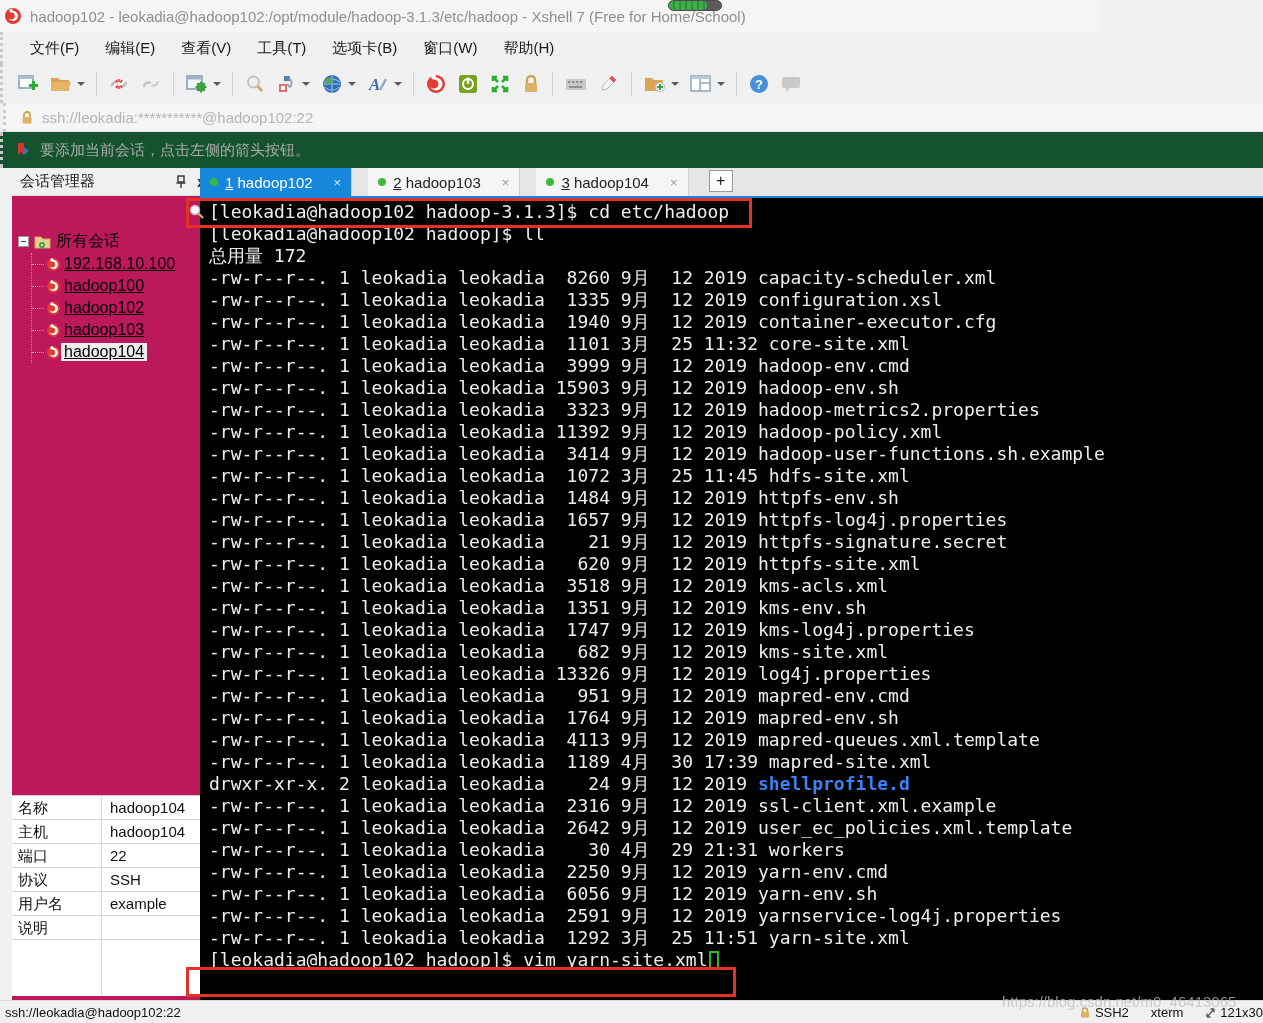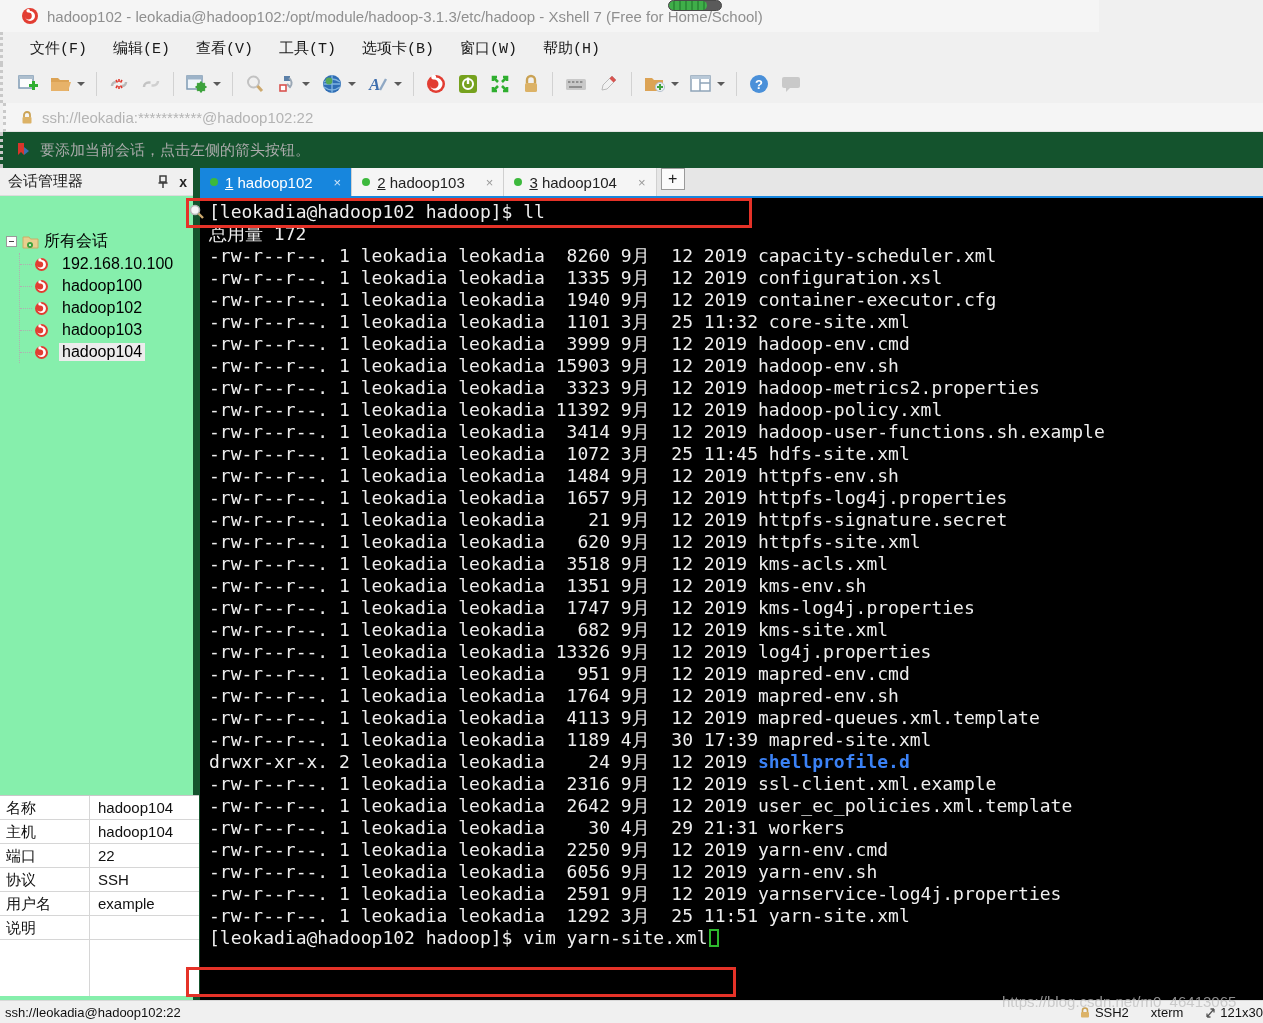--- a/index.html
+++ b/index.html
@@ -1,66 +1,66 @@
 <!DOCTYPE html>
 <html><head>
 <meta charset="utf-8">
 <style>
   * { margin:0; padding:0; box-sizing:border-box; }
   html,body { width:1263px; height:1023px; overflow:hidden; }
   body { position:relative; font-family:"Liberation Sans", sans-serif; background:#f0f0f0; }
   svg { display:block; }
 
   
-  .titlebar { position:absolute; left:0; top:0; width:1099px; height:32px; background:#f5f5f5; display:flex; align-items:center; padding-left:21px; }
+  .titlebar { position:absolute; left:0; top:0; width:1099px; height:32px; background:#f5f5f5; display:flex; align-items:center; padding-left:4px; }
   .titlebar .title { color:#8f8f8f; font-size:15px; margin-left:8px; white-space:nowrap; }
   .capsule { position:absolute; left:668px; top:0; width:54px; height:11px; background:#5a5a5a; border-radius:6px; overflow:hidden; border:1px solid #4a4a4a; }
   .capsule .fill { height:100%; width:74%; background:repeating-linear-gradient(90deg,#3fae49 0 4px,#2d8f38 4px 6px); border-radius:5px; }
 
   
-  .menubar { position:absolute; left:0; top:32px; width:1263px; height:32px; background:#f0f0f0; display:flex; align-items:center; padding-left:14px; border-left:3px dotted #c9c9c9;font-family:Liberation Mono, monospace; }
+  .menubar { position:absolute; left:0; top:32px; width:1263px; height:32px; background:#f0f0f0; display:flex; align-items:center; padding-left:14px; border-left:3px dotted #c9c9c9; }
   .menu-item { font-size:15px; color:#1a1a1a; padding:4px 13px; cursor:default; }
 
   
   .toolbar { position:absolute; left:0; top:64px; width:1263px; height:39px; background:#f0f0f0; display:flex; align-items:center; padding-left:10px; gap:2px; border-left:3px dotted #c9c9c9; }
   .tbtn { display:flex; align-items:center; gap:2px; padding:3px 4px; border-radius:3px; }
   .tsep { width:1px; height:24px; background:#d2d2d2; margin:0 5px; }
   .caret { width:0; height:0; border-left:4px solid transparent; border-right:4px solid transparent; border-top:4px solid #5a5a5a; margin-left:2px; }
 
   
   .addressbar { position:absolute; left:3px; top:103px; width:1263px; height:29px; background:#f5f5f5; display:flex; align-items:center; padding-left:14px; border-left:3px dotted #c9c9c9; border-bottom:1px solid #e3e3e3; }
   .addressbar .url { color:#b4b4b4; font-size:15px; margin-left:8px; }
 
   
   .infobar { position:absolute; left:0; top:132px; width:1263px; height:36px; background:#14532d; display:flex; align-items:center; padding-left:12px; border-left:3px dotted #c9c9c9; }
   .infobar .txt { color:#ababab; font-size:15px; margin-left:9px; }
 
   
-  .sidebar { position:absolute; left:0; top:168px; width:200px; height:832px; background:#86efac; border-right:7px solid #14532d; }
+  .sidebar { position:absolute; left:12px; top:168px; width:200px; height:832px; background:#be185d; border-right:1px solid #14532d; }
   .side-header { height:28px; background:#f0f0f0; display:flex; align-items:center; padding:0 6px 0 8px; border-bottom:1px solid #dcdcdc; }
   .side-header .htitle { font-size:15px; color:#1a1a1a; flex:1; }
   .tree { padding-top:34px; padding-left:6px; font-size:16px; color:#000; }
   .tree-root { display:flex; align-items:center; gap:5px; height:23px; }
   .expander { width:11px; height:11px; border:1px solid #9a9a9a; background:#fff; position:relative; }
   .expander::after { content:""; position:absolute; left:2px; top:4px; width:5px; height:1px; background:#444; }
   .tree-children { margin-left:13px; border-left:1px dotted #b0b0b0; padding-left:0; }
-  .tree-row { display:flex; align-items:center; gap:10px; height:22px; padding-left:14px; position:relative; }
+  .tree-row { display:flex; align-items:center; gap:0; height:22px; padding-left:14px; position:relative;text-decoration:underline; }
   .tree-row::before { content:""; position:absolute; left:0; top:11px; width:12px; border-top:1px dotted #b0b0b0; }
   .tree-row.selected .lbl { background:#ececec; }
   .tree-row .lbl { padding:0 3px; }
 
   
   .props { position:absolute; left:0; top:627px; width:199px; background:#fff; border-top:1px solid #c8c8c8; font-size:15px; }
   .prow { display:flex; height:24px; border-bottom:1px solid #d6d6d6; }
   .prow .pl { width:90px; border-right:1px solid #d6d6d6; padding:3px 0 0 6px; color:#111; }
   .prow .pv { flex:1; padding:3px 0 0 8px; color:#111; }
   .prow.tall { height:56px; border-bottom:none; }
 
   
-  .tabbar { position:absolute; left:200px; top:168px; width:1063px; height:28px; background:#e6e6e6; display:flex; align-items:flex-start; }
+  .tabbar { position:absolute; left:200px; top:168px; width:1063px; height:28px; background:#e6e6e6; display:flex; align-items:center;gap:16px; }
   .tab { height:28px; display:flex; align-items:center; gap:7px; padding:0 10px; font-size:15px; background:#f5f5f5; border-right:1px solid #d0d0d0; color:#222; }
   .tab.active { background:#1786dd; color:#fff; }
   .tab .dot { width:8px; height:8px; border-radius:50%; background:#3db93d; }
   .tab .num { text-decoration:underline; }
   .tab .x { font-size:13px; color:#999; margin-left:14px; }
   .tab.active .x { color:#cfe6fa; }
   .newtab { width:24px; height:22px; margin-left:4px; margin-bottom:2px; border:1px solid #9a9a9a; background:#fbfbfb; color:#222; font-size:16px; line-height:19px; text-align:center; }
 
   
   .terminal { position:absolute; left:200px; top:196px; width:1063px; height:804px; background:#000; border-top:2px solid #1786dd; padding:3px 0 0 9px; overflow:hidden; }
@@ -410,20 +410,21 @@
     </div>
     <div class="tab">
       <span class="dot"></span>
       <span><span class="num">3</span> hadoop104</span>
       <span class="x">×</span>
     </div>
     <div class="newtab">+</div>
   </div>
 
 <div class="terminal" id="terminal">
+    <div class="tline">[leokadia@hadoop102 hadoop-3.1.3]$ cd etc/hadoop</div>
     <div class="tline">[leokadia@hadoop102 hadoop]$ ll</div>
     <div class="tline">总用量 172</div>
     <div class="tline">-rw-r--r--. 1 leokadia leokadia  8260 9月  12 2019 <span>capacity-scheduler.xml</span></div>
     <div class="tline">-rw-r--r--. 1 leokadia leokadia  1335 9月  12 2019 <span>configuration.xsl</span></div>
     <div class="tline">-rw-r--r--. 1 leokadia leokadia  1940 9月  12 2019 <span>container-executor.cfg</span></div>
     <div class="tline">-rw-r--r--. 1 leokadia leokadia  1101 3月  25 11:32 <span>core-site.xml</span></div>
     <div class="tline">-rw-r--r--. 1 leokadia leokadia  3999 9月  12 2019 <span>hadoop-env.cmd</span></div>
     <div class="tline">-rw-r--r--. 1 leokadia leokadia 15903 9月  12 2019 <span>hadoop-env.sh</span></div>
     <div class="tline">-rw-r--r--. 1 leokadia leokadia  3323 9月  12 2019 <span>hadoop-metrics2.properties</span></div>
     <div class="tline">-rw-r--r--. 1 leokadia leokadia 11392 9月  12 2019 <span>hadoop-policy.xml</span></div>

